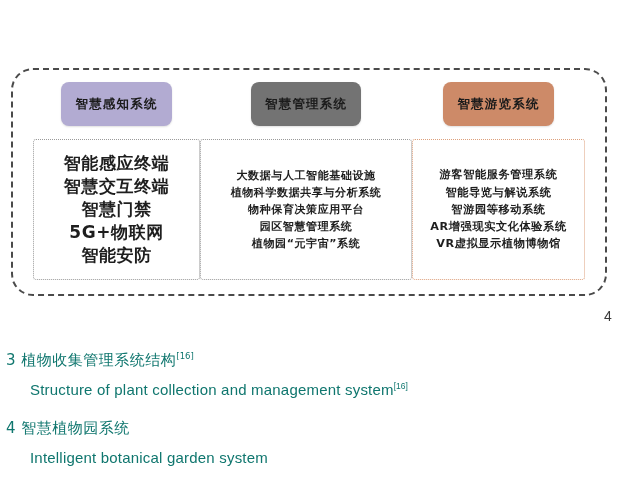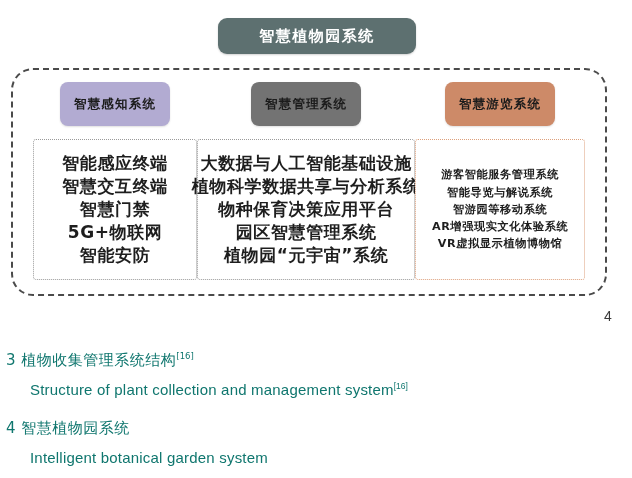--- a/index.html
+++ b/index.html
@@ -98,21 +98,21 @@
   .item{
     font-size:17px;
     font-weight:bold;
     letter-spacing:.6px;
     color:#1e1e1e;
     line-height:1;
     padding:3px 0;
     white-space:nowrap;
     font-family:"DejaVu Sans","Liberation Sans",sans-serif;
   }
-  .col-2 .item{font-size:17px;}
+  .col-2 .item{font-size:11px;}
   .col-3 .item{font-size:11.2px;text-align:right;}
 
   
   .fig-num{
     position:absolute;
     left:604px;top:308px;
     font-size:14px;
     color:#3a3a3a;
     font-family:"Liberation Sans",sans-serif;
   }
@@ -143,23 +143,20 @@
   .cap-3-en{margin-top:14px;}
   .cap-4-cn{margin-top:24px;}
   .cap-4-en{margin-top:14px;}
   sup{font-size:8.5px;vertical-align:super;letter-spacing:0;}
 </style>
 </head>
 <body>
 
 <div id="diagram">
 
-  <div class="title-pill">
-    <span>智慧植物园系统</span>
-  </div>
 
   <div class="outer-box"></div>
 
   <div class="columns">
 
     <div class="column col-1">
       <div class="head-pill head-1">
         <span>智慧感知系统</span>
       </div>
       <div class="items-box">

